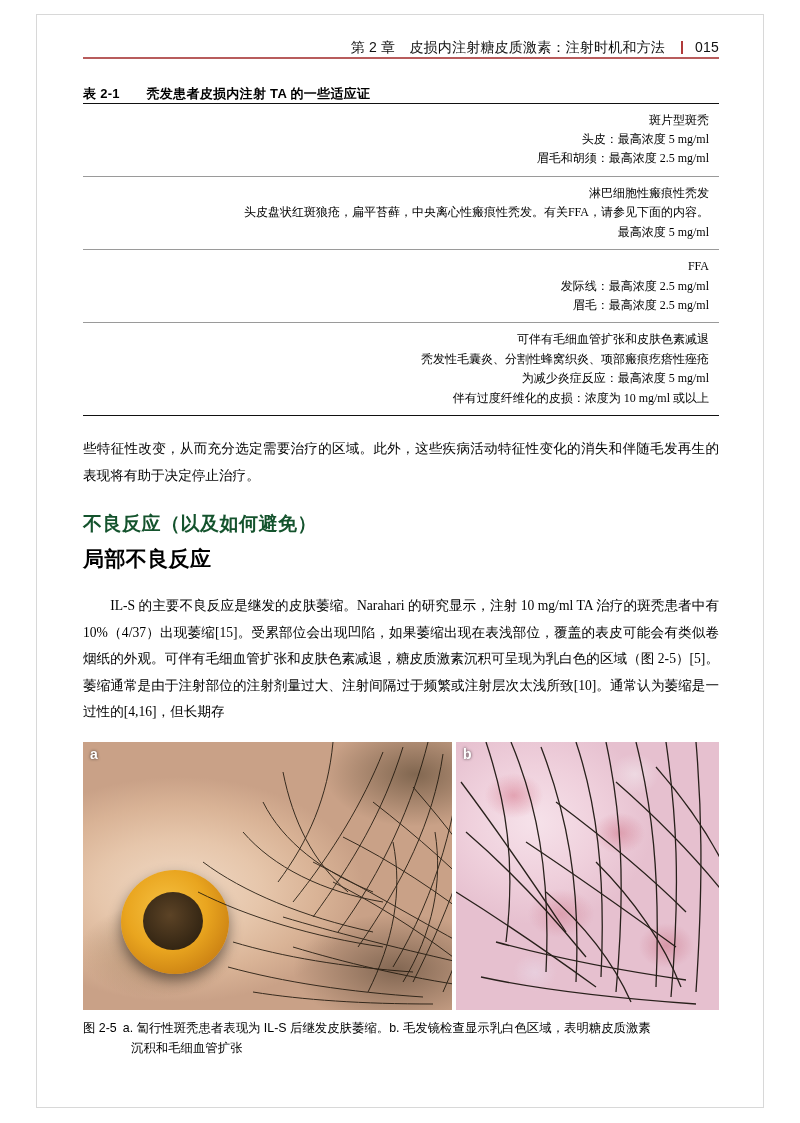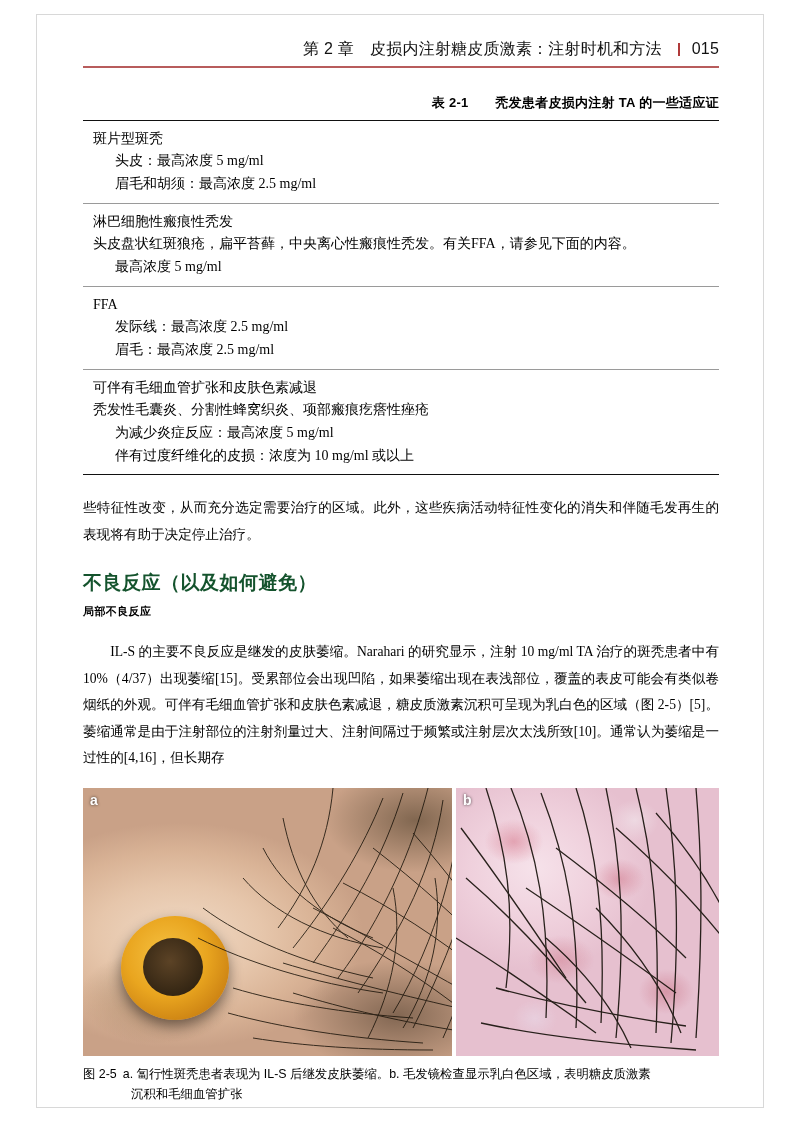--- a/index.html
+++ b/index.html
@@ -30,24 +30,23 @@
     left: 46px;
     top: 24px;
     width: 636px;
   }
 
   
   .header {
     display: flex;
     align-items: baseline;
     justify-content: flex-end;
-    font-size: 16px;
+    font-size: 14px;
     font-family: "Liberation Sans", sans-serif;
     letter-spacing: 0.2px;
-    padding-bottom: 6px;
   }
   .header .chap {
     color: #111;
   }
   .header .sep {
     display: inline-block;
     width: 2px;
     height: 13px;
     background: #b03a3a;
     margin: 0 12px 0 16px;
@@ -59,32 +58,32 @@
     color: #111;
   }
   .header-rule {
     height: 1.5px;
     background: #b85c5c;
     margin-bottom: 26px;
   }
 
   
   .table-caption {
-    text-align: right;
+    text-align: left;
     font-size: 13px;
     font-family: "Liberation Sans", sans-serif;
     font-weight: bold;
-    margin-bottom: 8px;
     letter-spacing: 0.3px;
   }
   table.t {
     width: 100%;
     border-collapse: collapse;
-    font-size: 14px;
+    font-size: 12px;
     line-height: 1.62;
+    text-align: right;
   }
   table.t td {
     border-top: 1px solid #111;
     border-bottom: 1px solid #111;
     padding: 7px 10px 7px 10px;
   }
   table.t tr td {
     border-bottom: 1px solid #9a9a9a;
     border-top: none;
   }
@@ -111,21 +110,21 @@
     color: #14532d;
     font-family: "Liberation Sans", sans-serif;
     font-weight: bold;
     font-size: 19px;
     margin: 22px 0 8px 0;
     letter-spacing: 0.5px;
   }
   h3.sub {
     font-family: "Liberation Sans", sans-serif;
     font-weight: bold;
-    font-size: 11px;
+    font-size: 21px;
     margin: 6px 0 2px 0;
     letter-spacing: 0.4px;
   }
 
   
   .figure {
     margin-top: 16px;
     display: flex;
     gap: 4px;
     width: 100%;

